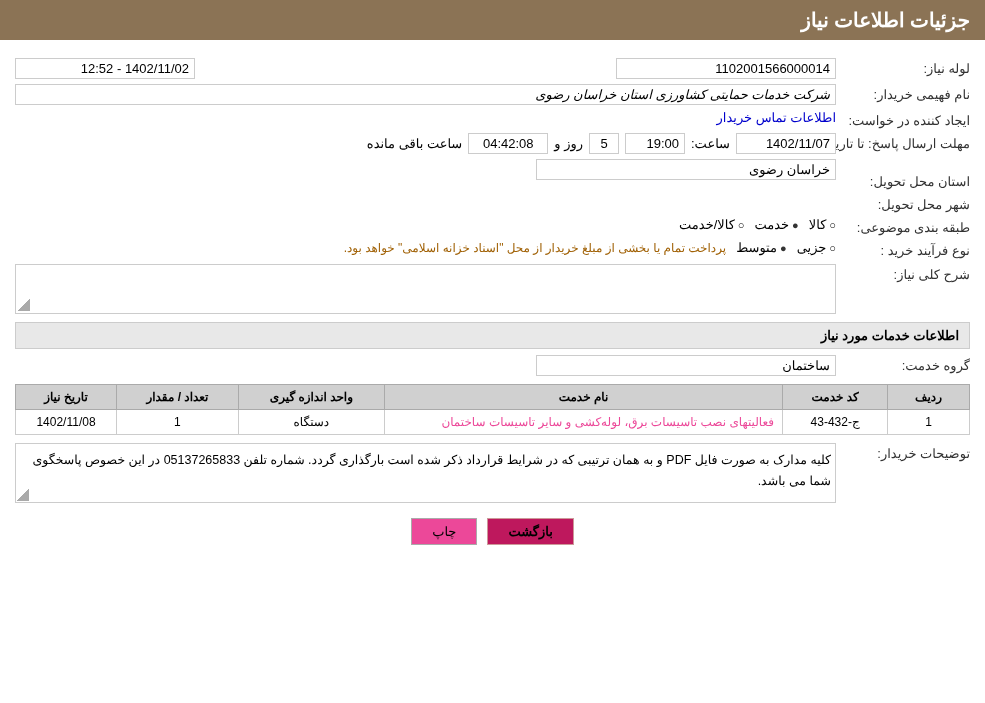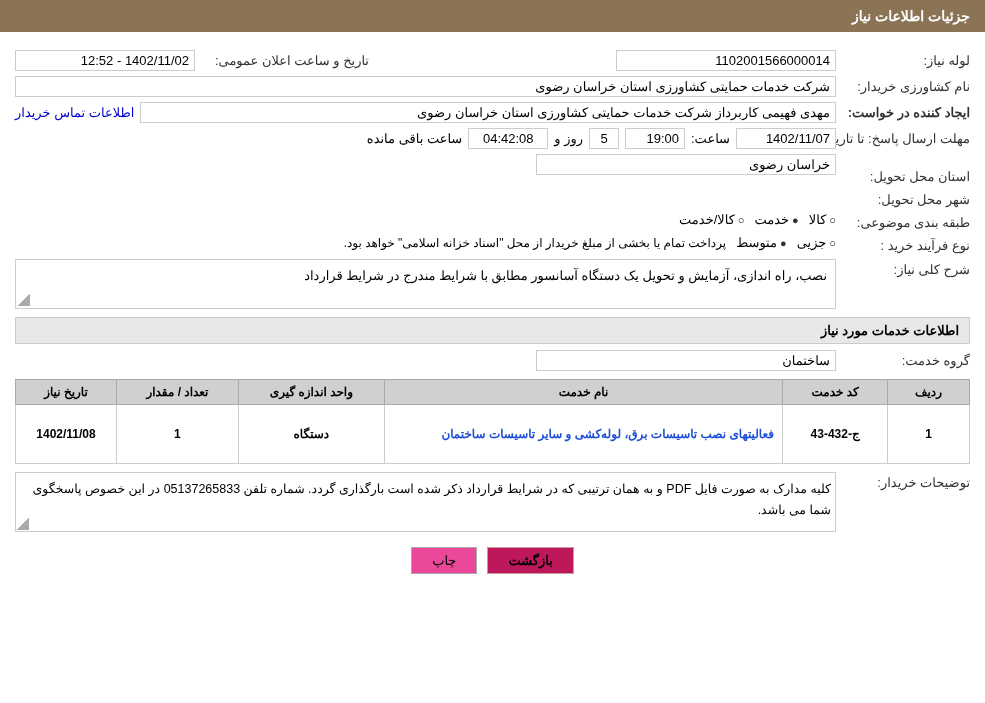--- a/index.html
+++ b/index.html
@@ -13,21 +13,21 @@
       max-width: 985px;
       margin: 0 auto;
       background: #fff;
       min-height: 703px;
     }
     .header-bar {
       background: #8B7355;
       color: #fff;
       text-align: right;
       padding: 8px 15px;
-      font-size: 14px;
+      font-size: 20px;
       font-weight: bold;
     }
     .content {
       padding: 10px 15px;
     }
     .label-cell {
       text-align: right;
       color: #333;
       white-space: nowrap;
       width: 130px;
@@ -63,27 +63,26 @@
       font-size: 12px;
     }
     .data-table th {
       background: #d0d0d0;
       border: 1px solid #aaa;
       padding: 5px 22px;
       font-weight: bold;
     }
     .data-table td {
       border: 1px solid #ccc;
-      padding: 22px 8px;
+      padding: 5px 8px;
       text-align: center;
       background: #fff;
-      font-weight: bold;
     }
     .data-table td.service-name {
-      color: #1d4ed8;
+      color: #ec4899;
       text-align: right;
     }
     .desc-box {
       border: 1px solid #ccc;
       padding: 6px 4px;
       min-height: 60px;
       background: #fff;
       text-align: right;
       line-height: 1.7;
       font-size: 12.5px;
@@ -162,37 +161,35 @@
     <span>جزئیات اطلاعات نیاز</span>
   </div>
   <div class="content main-content-area">
 
     <div class="info-row" style="margin-top:8px;">
       <div class="label-cell" style="min-width:130px;">لوله نیاز:</div>
       <div class="value-cell">
         <span class="input-field" style="display:inline-block;min-width:220px;margin-left:32px;">1102001566000014</span>
       </div>
       <div style="flex:1;"></div>
-      <div class="label-cell" style="min-width:170px;text-align:right;">تاریخ و ساعت اعلان عمومی:</div>
       <div>
         <span class="input-field" style="display:inline-block;min-width:180px;">1402/11/02 - 12:52</span>
       </div>
     </div>
 
     <div class="info-row">
-      <div class="label-cell" style="min-width:130px;">نام کشاورزی خریدار:</div>
-      <div class="value-cell" style="flex:1;">
+      <div class="label-cell" style="min-width:130px;">نام فهیمی خریدار:</div>
+      <div class="value-cell" style="flex:1;font-style:italic;">
         <span class="input-field" style="display:block;width:100%;">شرکت خدمات حمایتی کشاورزی استان خراسان رضوی</span>
       </div>
     </div>
 
     <div class="info-row">
-      <div class="label-cell" style="min-width:130px;font-weight:bold;">ایجاد کننده در خواست:</div>
+      <div class="label-cell" style="min-width:130px;">ایجاد کننده در خواست:</div>
       <div class="value-cell" style="flex:1;display:flex;align-items:center;gap:6px;">
-        <span class="input-field" style="flex:1;">مهدی فهیمی کاربرداز شرکت خدمات حمایتی کشاورزی استان خراسان رضوی</span>
         <a href="#" class="blue-link">اطلاعات تماس خریدار</a>
       </div>
     </div>
 
     <div class="info-row">
       <div class="label-cell" style="min-width:130px;white-space:nowrap;">مهلت ارسال پاسخ: تا تاریخ:</div>
       <div class="value-cell" style="display:flex;align-items:center;gap:6px;flex-wrap:nowrap;">
         <span class="input-field" style="min-width:100px;">1402/11/07</span>
         <span>ساعت:</span>
         <span class="input-field" style="min-width:60px;">19:00</span>
@@ -240,29 +237,28 @@
         <div class="radio-group">
           <div class="radio-item">
             <span style="font-size:11px;">○</span>
             <span>جزیی</span>
           </div>
           <div class="radio-item">
             <span style="font-size:11px;color:#333;">●</span>
             <span>متوسط</span>
           </div>
         </div>
-        <span style="color:#000000;font-size:12px;">پرداخت تمام یا بخشی از مبلغ خریدار از محل "اسناد خزانه اسلامی" خواهد بود.</span>
+        <span style="color:#a16207;font-size:12px;">پرداخت تمام یا بخشی از مبلغ خریدار از محل "اسناد خزانه اسلامی" خواهد بود.</span>
       </div>
     </div>
 
     <div class="info-row" style="align-items:flex-start;margin-top:6px;">
       <div class="label-cell" style="min-width:130px;padding-top:3px;">شرح کلی نیاز:</div>
       <div class="value-cell" style="flex:1;position:relative;">
         <div class="complaint-box">
-          <span>نصب، راه اندازی، آزمایش و تحویل یک دستگاه آسانسور مطابق با شرایط مندرج در شرایط قرارداد</span>
           <div class="resize-icon"></div>
         </div>
       </div>
     </div>
 
     <div class="section-title">اطلاعات خدمات مورد نیاز</div>
 
     <div class="info-row">
       <div class="label-cell" style="min-width:130px;">گروه خدمت:</div>
       <div class="value-cell" style="flex:1;">

